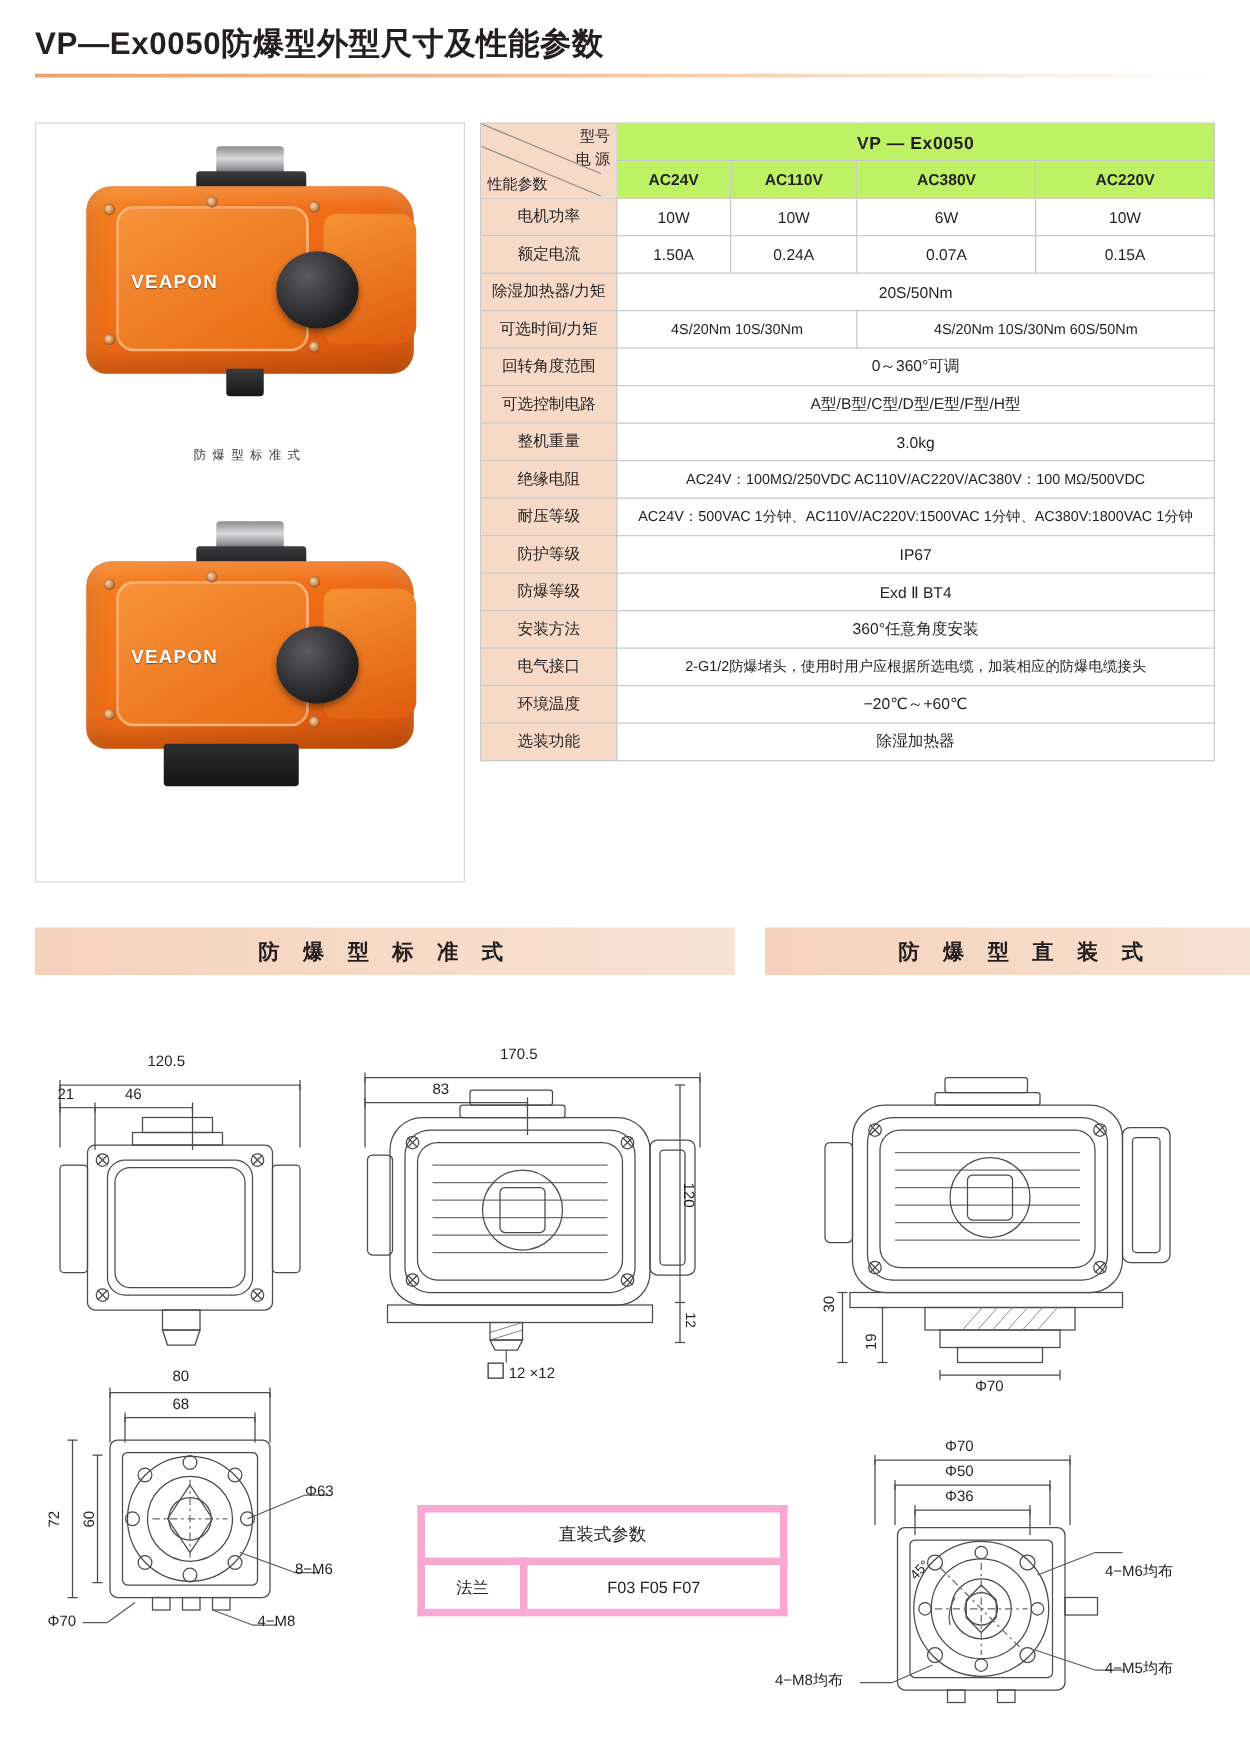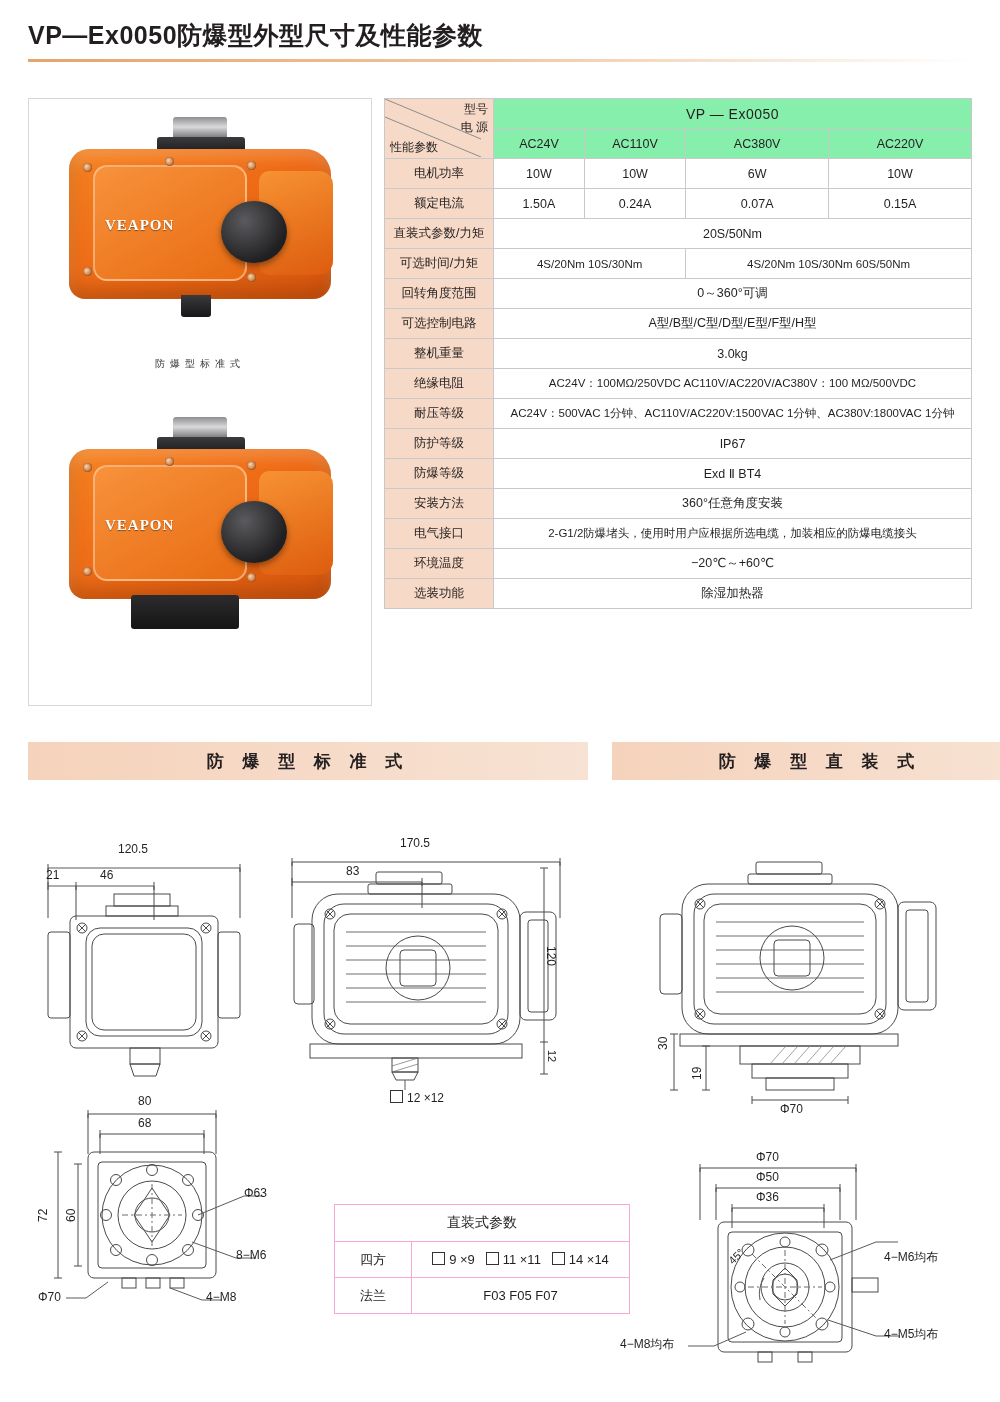--- a/index.html
+++ b/index.html
@@ -74,21 +74,20 @@
   .ab-knob{
     position:absolute;left:152px;top:52px;width:66px;height:62px;
     background:radial-gradient(circle at 36% 32%,#5b5b5f,#202022 70%);
     border-radius:50%;
     box-shadow:0 3px 6px rgba(0,0,0,.4);
   }
   .ab-label{
     position:absolute;left:36px;top:68px;
     font-size:15px;font-weight:bold;letter-spacing:1px;color:#ffffff;
     text-shadow:0 1px 1px rgba(0,0,0,.45);
-    font-family:Liberation Serif, serif;
   }
   .ab-base{
     position:absolute;left:70px;top:178px;width:108px;height:34px;
     background:linear-gradient(to bottom,#2c2c2e,#151516);
     border-radius:3px;
   }
   .ab-base-s{
     position:absolute;left:120px;top:178px;width:30px;height:22px;
     background:linear-gradient(to bottom,#3a3a3c,#171719);
     border-radius:0 0 3px 3px;
@@ -109,21 +108,21 @@
     padding:0 6px;
     height:29px;
     text-align:center;
     vertical-align:middle;
     color:#231f20;
     font-weight:normal;
   }
   .spec .lbl{
     width:96px;background:#f6d9c6;font-size:12.5px;white-space:nowrap;
   }
-  .spec .hdr{background:#86efac;}
+  .spec .hdr{background:#bef264;font-weight:bold;}
   .corner{
     position:relative;background:#f6d9c6;height:58px;width:96px;padding:0;
   }
   .corner .c-model{position:absolute;right:5px;top:2px;font-size:12px;}
   .corner .c-power{position:absolute;right:5px;top:20px;font-size:12px;}
   .corner .c-param{position:absolute;left:5px;bottom:2px;font-size:12px;}
   .corner svg{position:absolute;left:0;top:0;}
   .spec .model-head{font-size:14px;letter-spacing:.5px;}
   .small{font-size:11.5px;}
 
@@ -144,21 +143,21 @@
   .dim-txt{position:absolute;font-size:12px;color:#231f20;white-space:nowrap;}
   .dim-txt.sm{font-size:11px;}
   svg{display:block;}
 
   
   .sm-table{
     position:absolute;left:334px;top:1204px;width:296px;
     border-collapse:collapse;font-size:13px;background:#fff;
   }
   .sm-table td{
-    border:1px solid #f9a8d4;height:33px;text-align:center;vertical-align:middle;
+    border:6px solid #f9a8d4;height:33px;text-align:center;vertical-align:middle;
     color:#231f20;
   }
   .sm-table .t-head{height:34px;font-size:14px;}
   .sm-table .k{width:74px;}
   .box-g{display:inline-block;width:11px;height:11px;border:1px solid #333;margin-right:4px;vertical-align:-1px;}
 </style>
 </head>
 <body>
 
 <div class="page">
@@ -241,21 +240,21 @@
         <td>10W</td>
       </tr>
       <tr>
         <td class="lbl">额定电流</td>
         <td>1.50A</td>
         <td>0.24A</td>
         <td>0.07A</td>
         <td>0.15A</td>
       </tr>
       <tr>
-        <td class="lbl">直装式参数/力矩</td>
+        <td class="lbl">除湿加热器/力矩</td>
         <td colspan="4">20S/50Nm</td>
       </tr>
       <tr>
         <td class="lbl">可选时间/力矩</td>
         <td colspan="2" class="small">4S/20Nm  10S/30Nm</td>
         <td colspan="2" class="small">4S/20Nm  10S/30Nm  60S/50Nm</td>
       </tr>
       <tr>
         <td class="lbl">回转角度范围</td>
         <td colspan="4">0～360°可调</td>
@@ -569,28 +568,20 @@
     <div class="dim-txt" style="left:176px;top:198px;">4−M8</div>
     <div class="dim-txt" style="left:8px;top:198px;">Φ70</div>
   </div>
 
   <table class="sm-table">
     <tbody>
         <tr>
       <td class="t-head" colspan="2">直装式参数</td>
     </tr>
     <tr>
-      <td class="k">四方</td>
-      <td>
-        <span class="box-g"></span><span>9 ×9</span>
-        &nbsp;&nbsp;<span class="box-g"></span><span>11 ×11</span>
-        &nbsp;&nbsp;<span class="box-g"></span><span>14 ×14</span>
-      </td>
-    </tr>
-    <tr>
       <td class="k">法兰</td>
       <td>F03     F05   F07</td>
     </tr>
   </tbody>
     </table>
 
   <div class="draw" style="left:660px;top:1150px;width:320px;height:240px;">
     <svg width="320" height="240" viewBox="0 0 320 240">
       <g fill="none" stroke="#4a4a4a" stroke-width="1">
 

